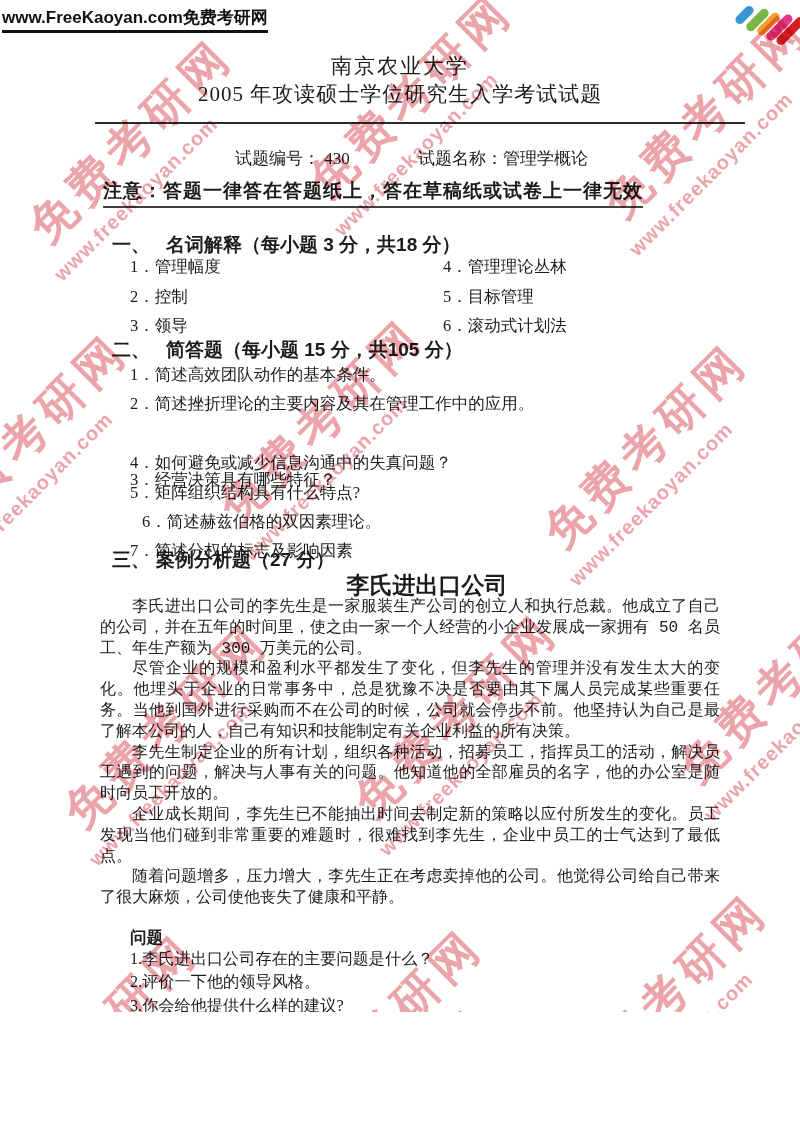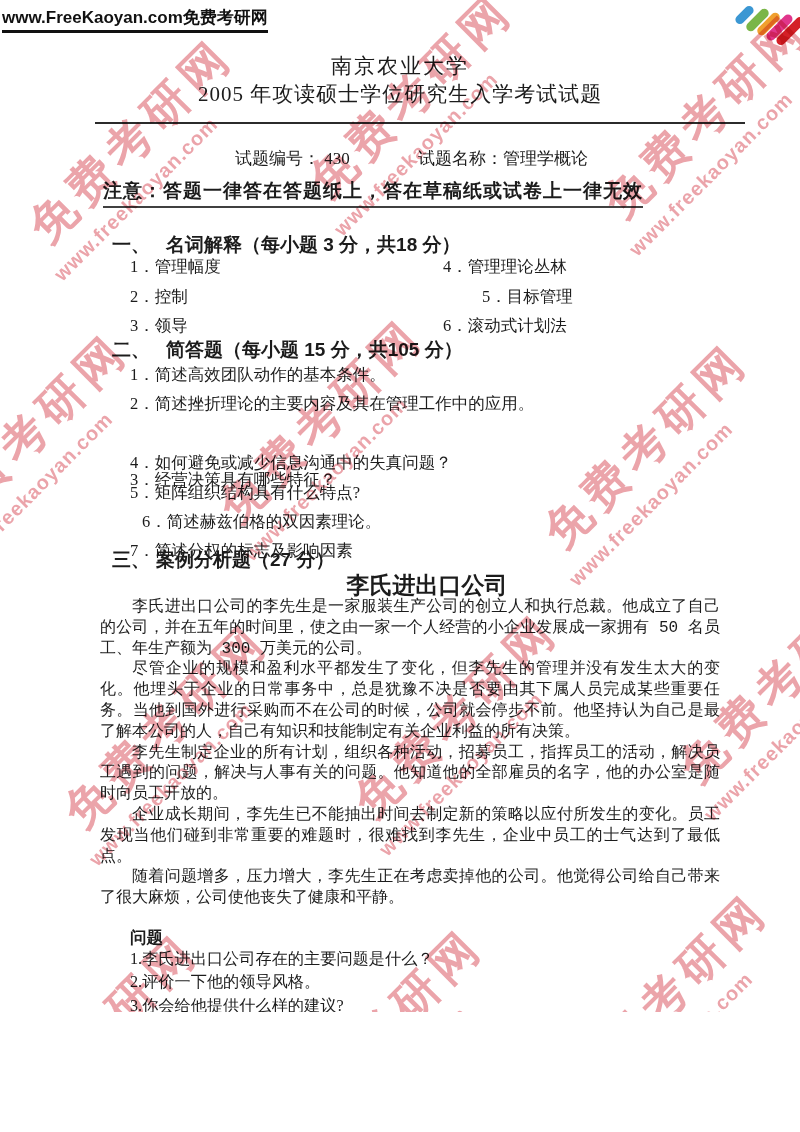--- a/index.html
+++ b/index.html
@@ -85,21 +85,21 @@
 
     <div id="notice">注意：答题一律答在答题纸上，答在草稿纸或试卷上一律无效</div>
 
     <div class="sec-head" style="top:232px;">
       <span class="sec-no">一、</span><span>名词解释（每小题 3 分，共18 分）</span>
     </div>
     <div class="q-item" style="left:130px;top:256px;">1．管理幅度</div>
     <div class="q-item" style="left:130px;top:286px;">2．控制</div>
     <div class="q-item" style="left:130px;top:315px;">3．领导</div>
     <div class="q-item" style="left:443px;top:256px;">4．管理理论丛林</div>
-    <div class="q-item" style="left:443px;top:286px;margin-left:39px;">5．目标管理</div>
+    <div class="q-item" style="left:443px;top:286px;">5．目标管理</div>
     <div class="q-item" style="left:443px;top:315px;">6．滚动式计划法</div>
 
     <div class="sec-head" style="top:337px;">
       <span class="sec-no">二、</span><span>简答题（每小题 15 分，共105 分）</span>
     </div>
     <div class="q-item" style="left:130px;top:364px;">1．简述高效团队动作的基本条件。</div>
     <div class="q-item" style="left:130px;top:393px;">2．简述挫折理论的主要内容及其在管理工作中的应用。</div>
     <div class="q-item" style="left:130px;top:423px;margin-top:46px;">3．经营决策具有哪些特征？</div>
     <div class="q-item" style="left:130px;top:452px;">4．如何避免或减少信息沟通中的失真问题？</div>
     <div class="q-item" style="left:130px;top:482px;">5．矩阵组织结构具有什么特点?</div>

